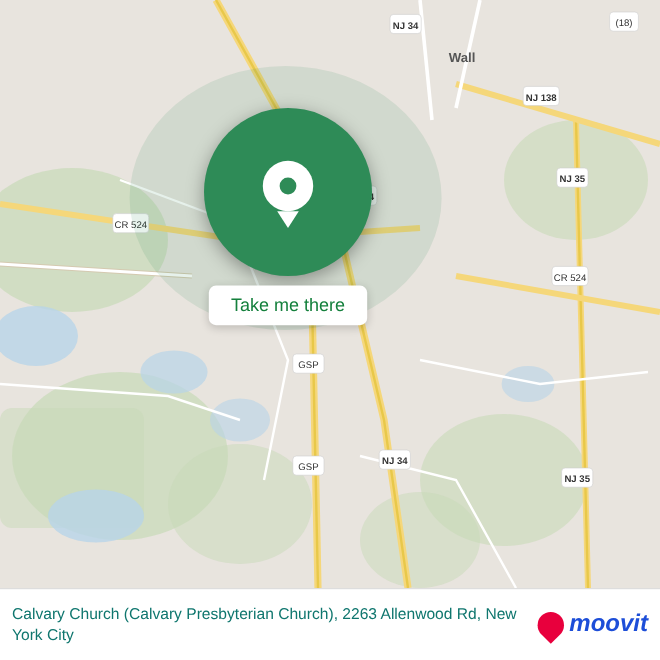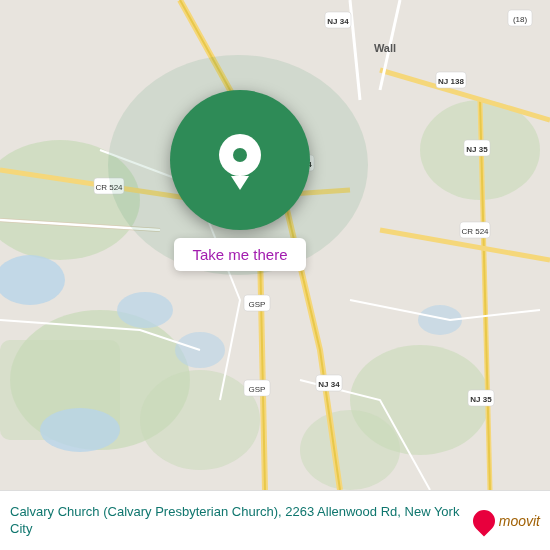--- a/index.html
+++ b/index.html
@@ -70,21 +70,21 @@
       margin: 0 auto;
     }
 
     .popup-label {
       background: white;
       border-radius: 6px;
       padding: 8px 18px;
       margin-top: 8px;
       font-size: 15px;
       font-weight: 500;
-      color: #a21caf;
+      color: #15803d;
       box-shadow: 0 2px 8px rgba(0,0,0,0.2);
       white-space: nowrap;
     }
 
     
     #bottom-bar {
       width: 550px;
       height: 60px;
       background: white;
       border-top: 1px solid #ddd;
@@ -111,23 +111,23 @@
     .moovit-pin {
       width: 22px;
       height: 22px;
       background: #e8003d;
       border-radius: 50% 50% 50% 0;
       transform: rotate(-45deg);
       flex-shrink: 0;
     }
 
     .moovit-text {
-      font-size: 14px;
-      font-weight: normal;
-      color: #a16207;
+      font-size: 20px;
+      font-weight: bold;
+      color: #1d4ed8;
       font-style: italic;
     }
 
     
     .osm-attr {
       position: absolute;
       bottom: 4px;
       left: 4px;
       font-size: 9px;
       color: #555;

